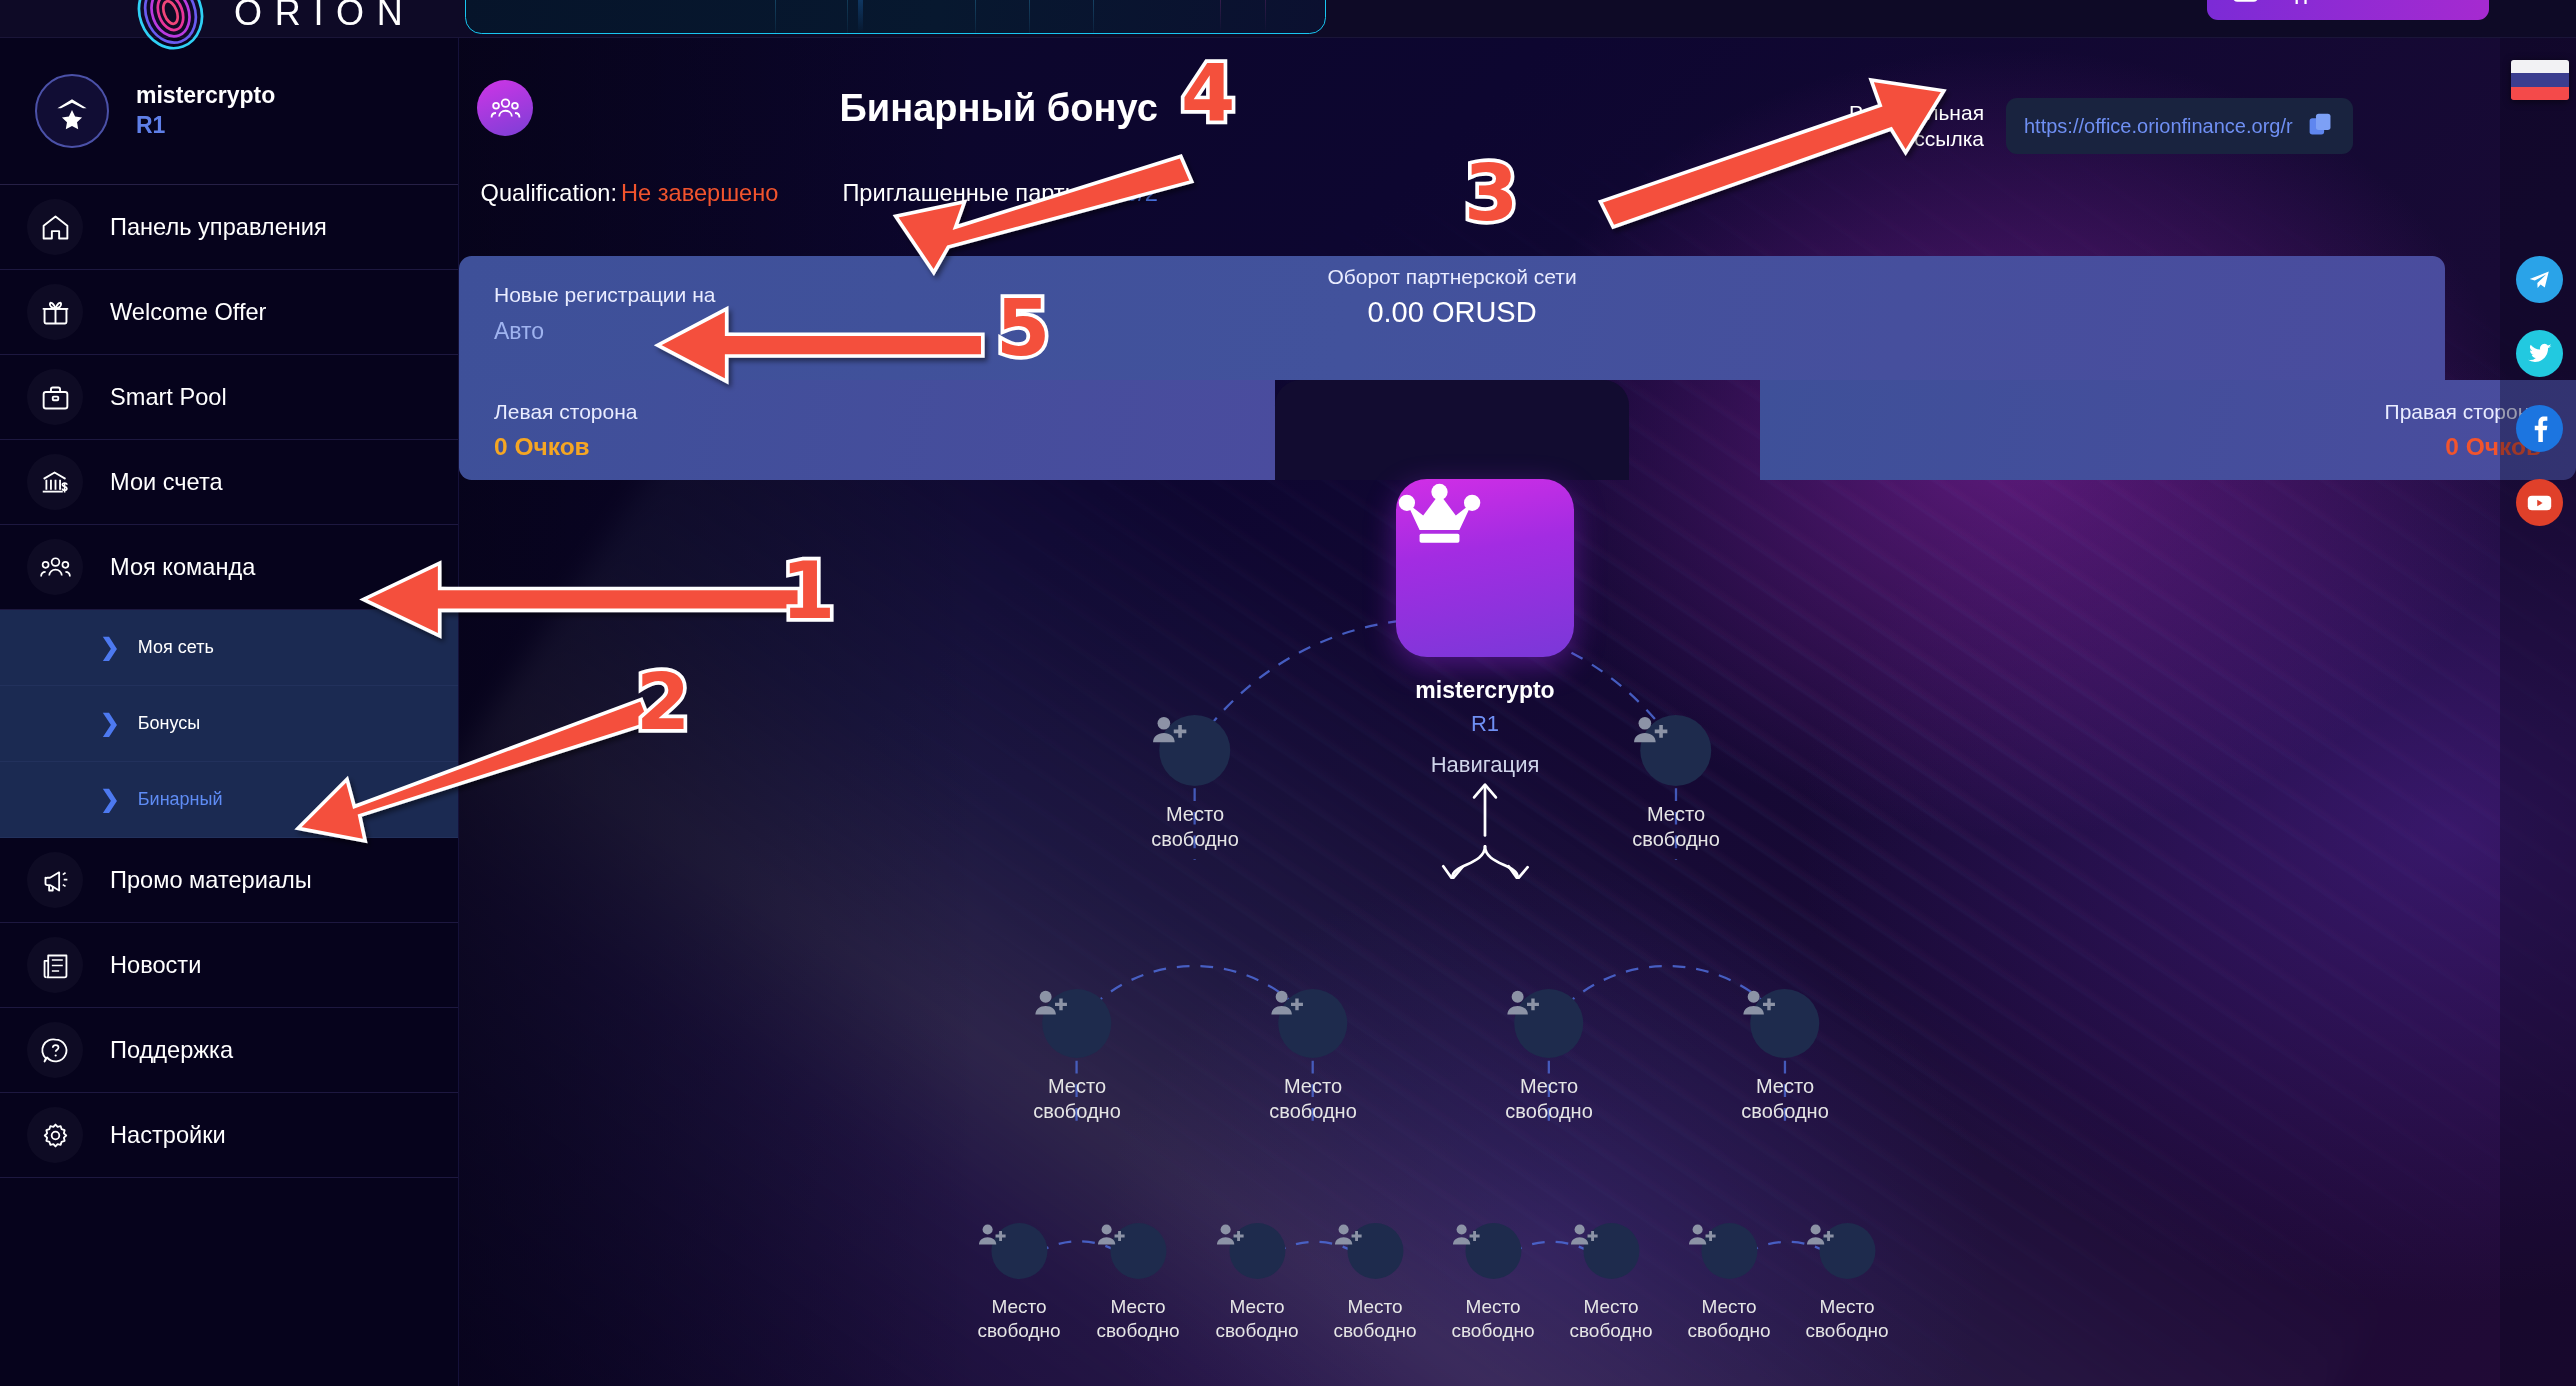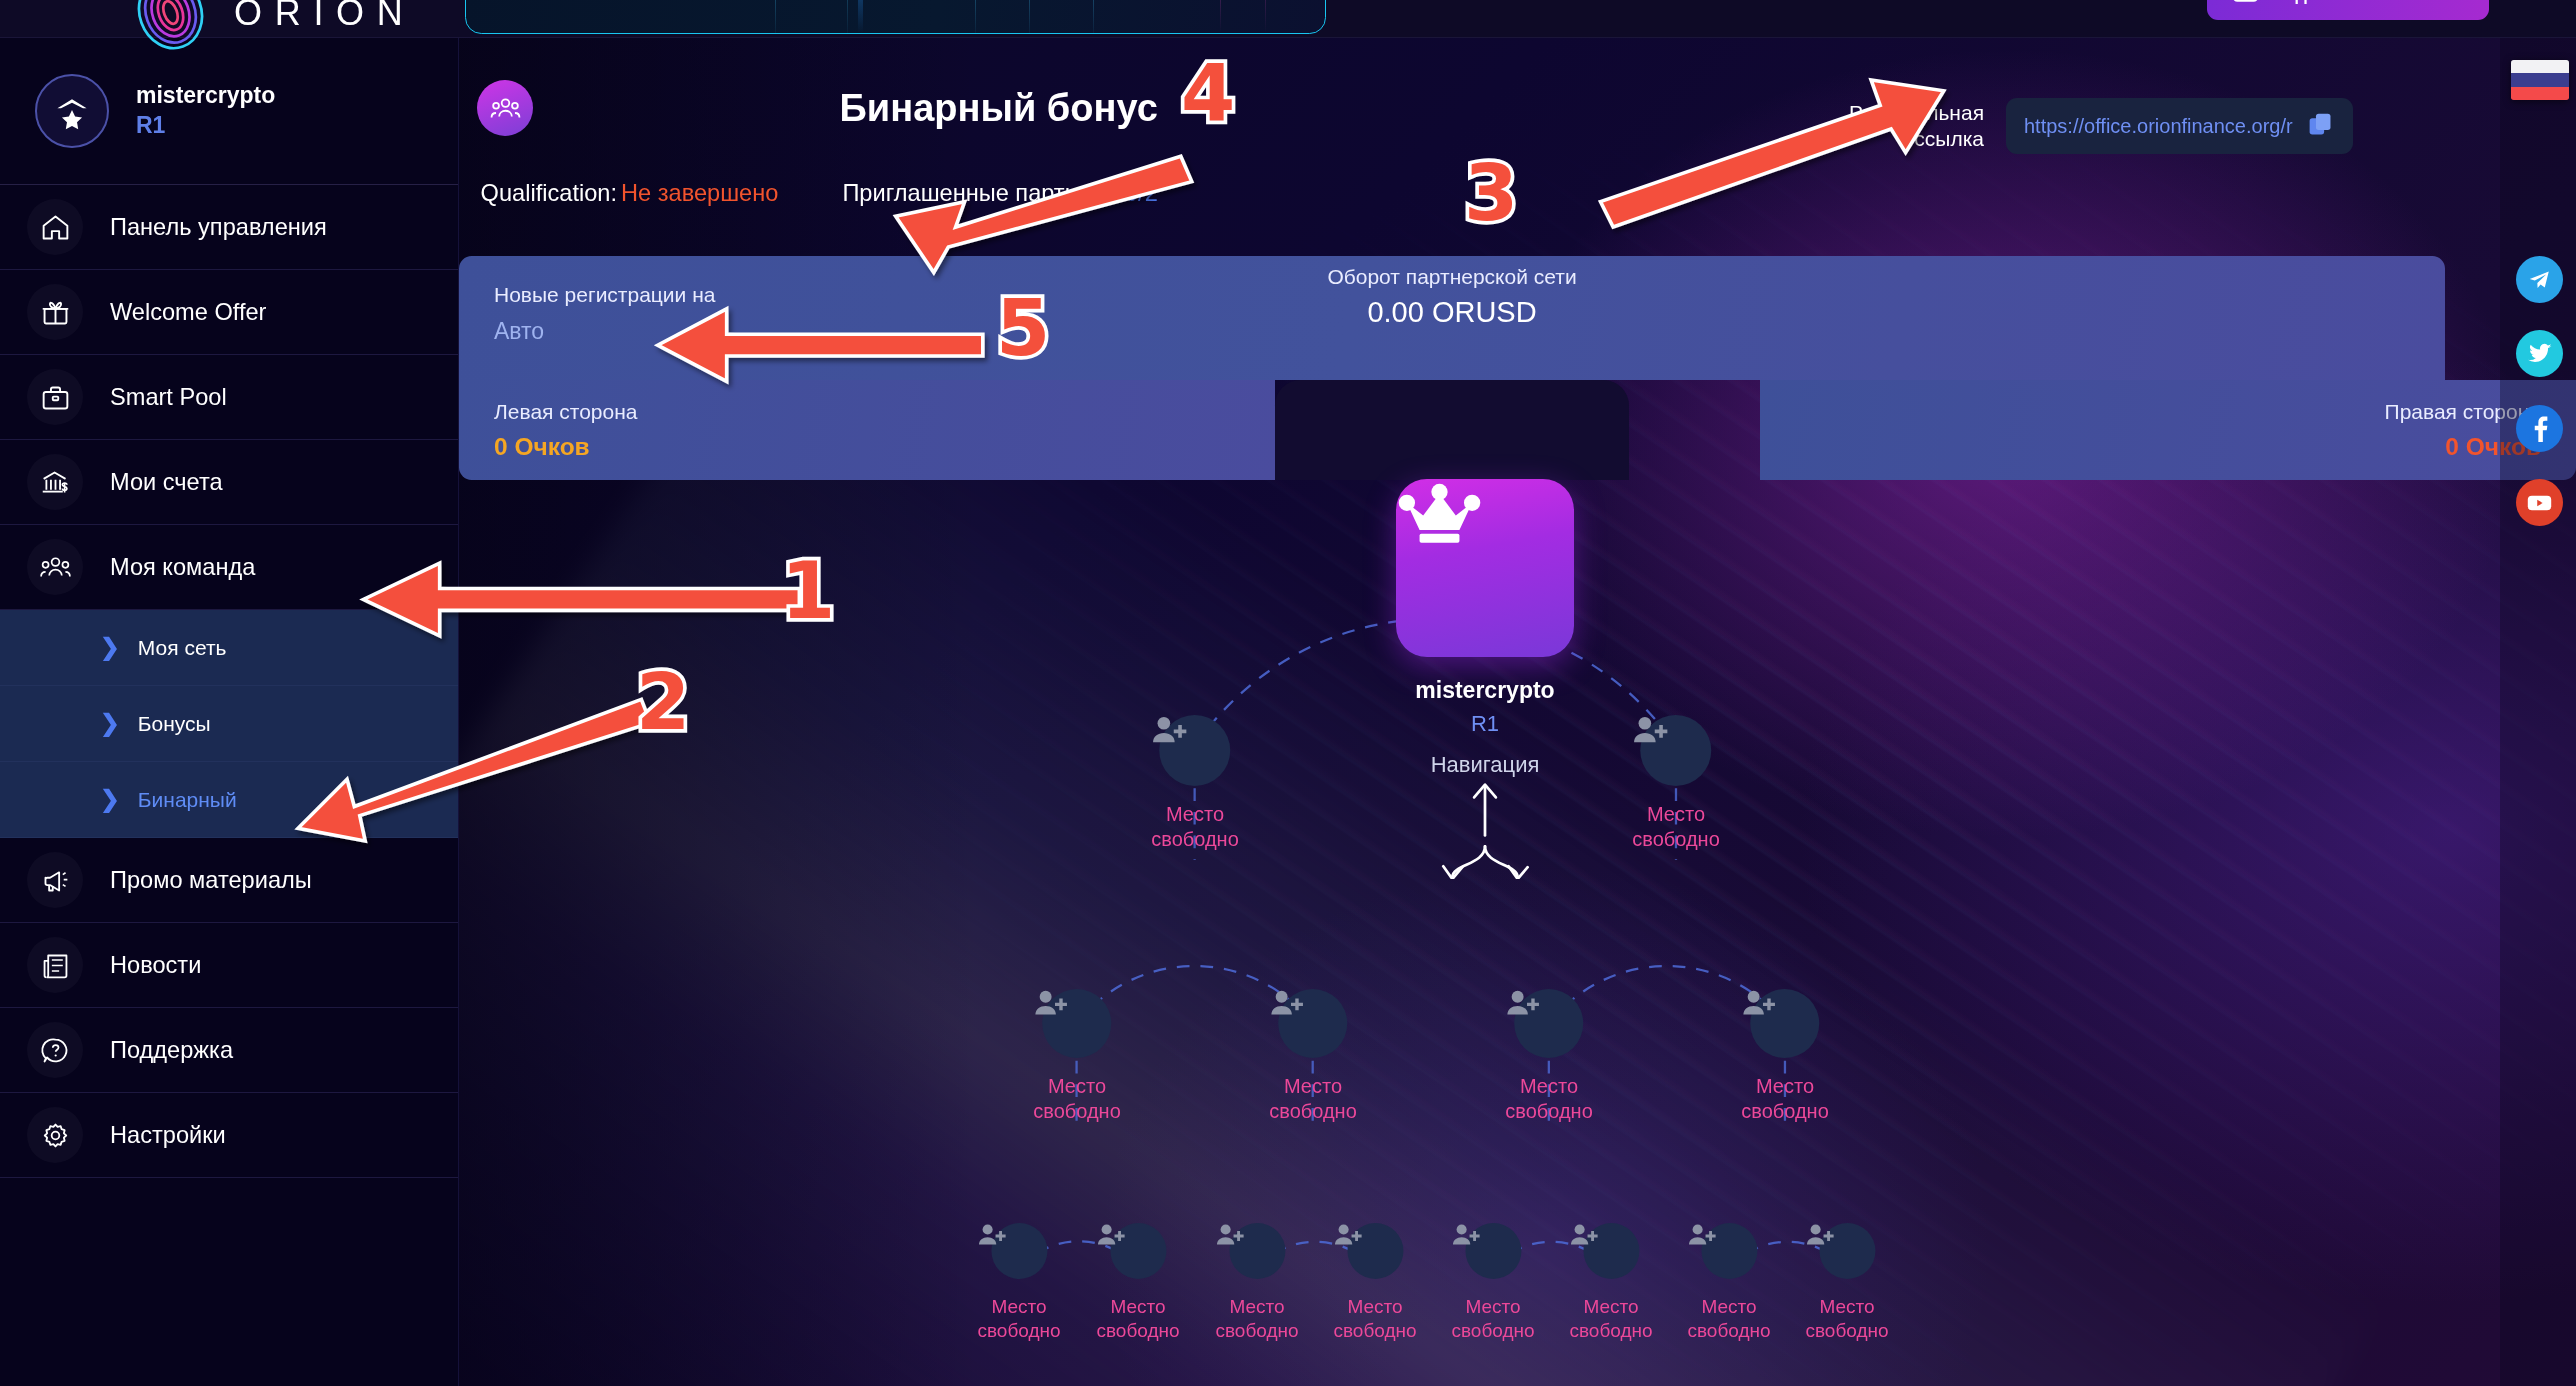--- a/index.html
+++ b/index.html
@@ -117,21 +117,21 @@
   .nav-label { font-size: 23.6px; color: #fff; }
 
   .sub-item {
     display: flex; align-items: center; gap: 18px;
     height: 76px; padding-left: 100px;
     background: #1b2a52;
     border-bottom: 0.9px solid #22315c;
     cursor: pointer;
   }
   .sub-item .chev { color: #4d79f0; font-size: 23.6px; font-weight: 700; line-height: 1; }
-  .sub-label { font-size: 21px; color: #fff; }
+  .sub-label { font-size: 18px; color: #fff; }
   .sub-item.active .sub-label { color: #5f8cf5; }
 
   
   .main { position: absolute; left: 459px; top: 38px; right: 0; bottom: 0; z-index: 20; }
 
   .page-head { position: absolute; left: 18px; top: 42px; }
   .page-title-row { display: flex; align-items: center; gap: 22px; justify-content: space-between; }
   .title-icon {
     width: 56px; height: 56px; border-radius: 50%;
     background: linear-gradient(160deg,#cf35e6,#7b3fd6);
@@ -235,21 +235,21 @@
 
   .node {
     position: absolute; text-align: center; transform: translateX(-50%);
   }
   .node-circle {
     border-radius: 50%; background: #1e2b4d;
     display: flex; align-items: center; justify-content: center;
     margin: 0 auto; cursor: pointer;
   }
   .node-label {
-    font-size: 20px; line-height: 1.25; color: #ec4899;
+    font-size: 20px; line-height: 1.25; color: #e5e5e5;
     margin-top: 16.3px; white-space: pre-line;
   }
   .node.small .node-label { font-size: 19px; }
 
   
   .rail {
     position: absolute; right: 0; top: 38px; width: 114px; bottom: 0;
     z-index: 35;
   }
   .rail-inner {

